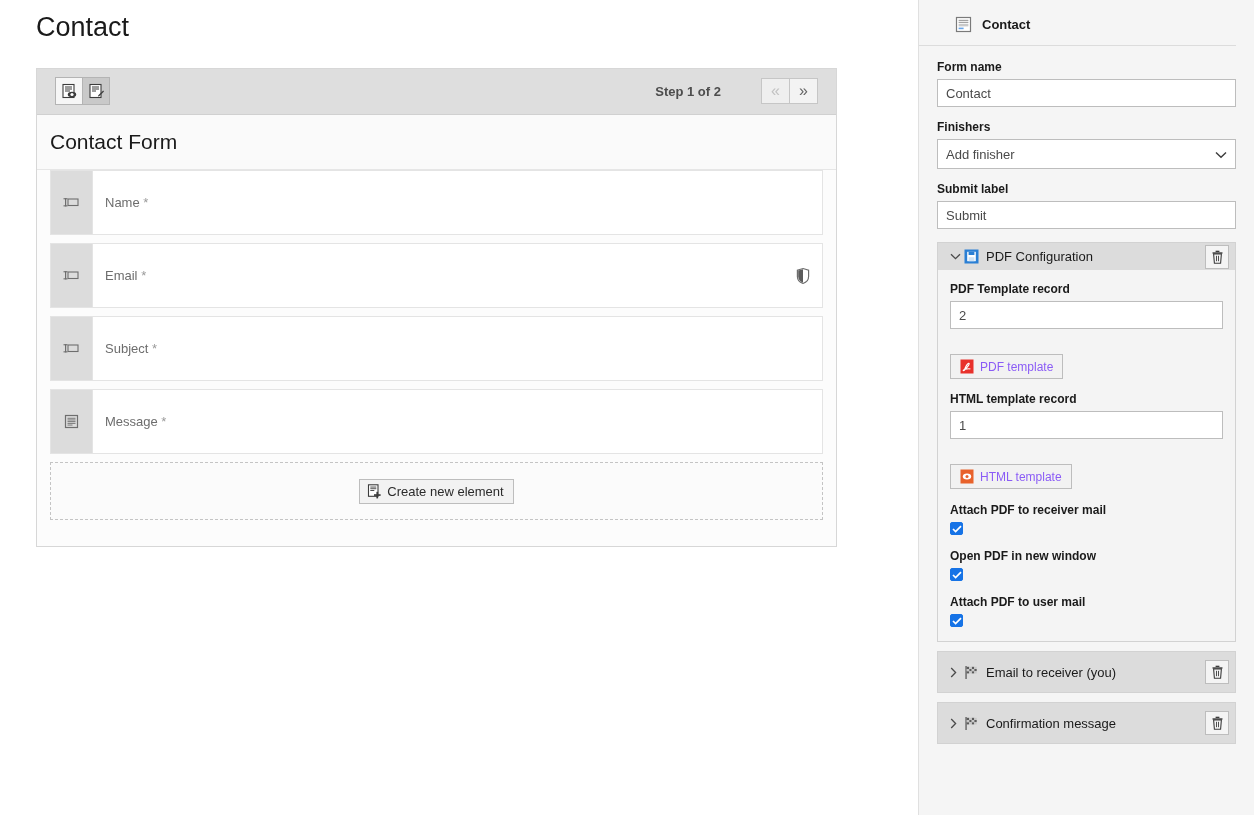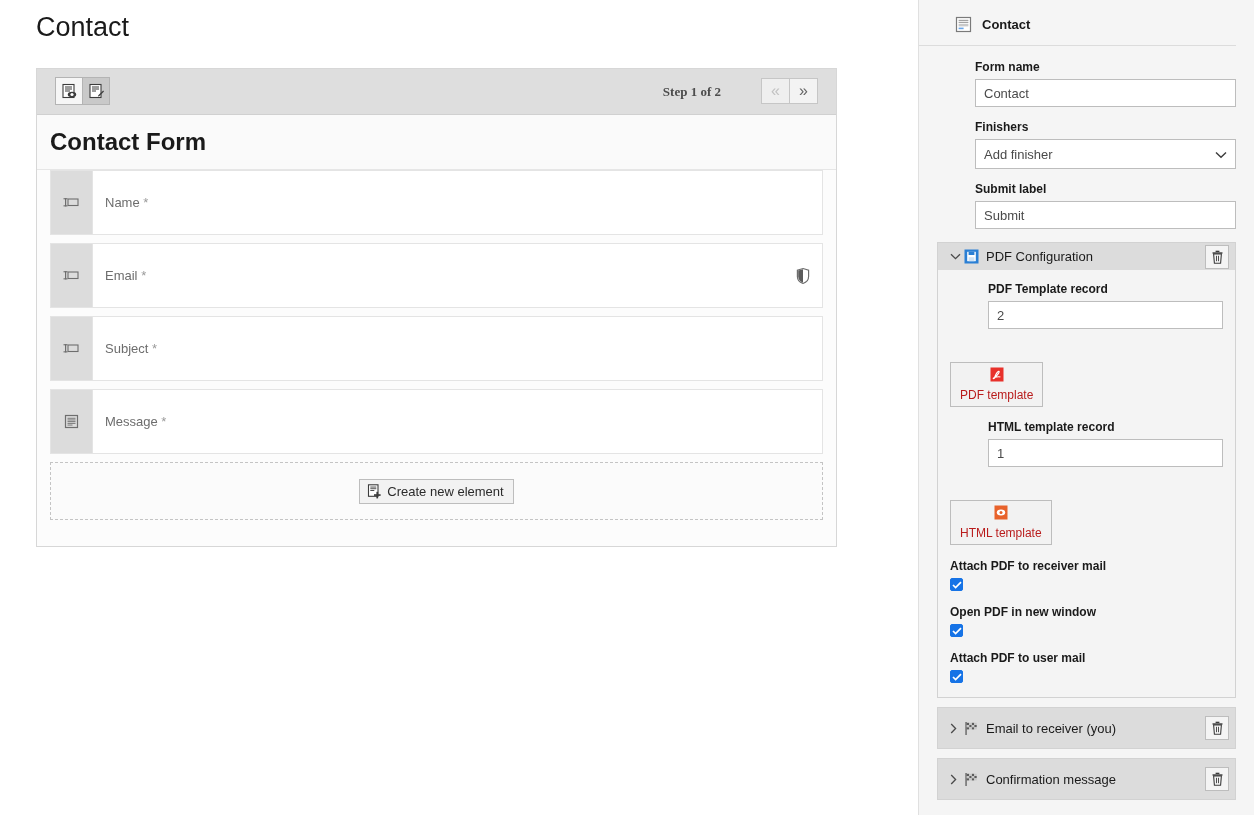--- a/index.html
+++ b/index.html
@@ -50,21 +50,21 @@
     background: #f6f6f6;
     display: flex; align-items: center; justify-content: center;
     cursor: pointer;
     margin-left: -1px;
   }
   .tool-btn:first-child { margin-left: 0; }
   .tool-btn.active { background: #c9c9c9; }
 
   .step-label {
     position: absolute; right: 115px; top: 15px;
-    font-size: 13px; font-weight: bold; color: #4d4d4d; font-family: Liberation Serif, serif;
+    font-size: 13px; font-weight: bold; color: #4d4d4d;
   }
   .step-nav {
     position: absolute; right: 18px; top: 9px;
     display: flex;
   }
   .step-btn {
     width: 29px; height: 26px;
     border: 1px solid #c6c6c6;
     background: #f3f3f3;
     display: flex; align-items: center; justify-content: center;
@@ -75,21 +75,21 @@
   .step-btn.disabled { color: #c2c2c2; background: #efefef; cursor: default; }
 
   .form-header {
     height: 55px;
     background: #fafafa;
     border-bottom: 1px solid #e6e6e6;
     display: flex; align-items: center;
     padding-left: 13px;
   }
   .form-header-title {
-    font-size: 24px; color: #1a1a1a; font-weight: bold;
+    font-size: 21px; color: #1a1a1a; font-weight: normal;
   }
 
   .form-body { padding: 0 13px 0 13px; background: #fcfcfc; }
 
   .form-row {
     display: flex;
     background: #ffffff;
     border: 1px solid #e4e4e4;
     margin-bottom: 8px;
     height: 65px;
@@ -157,21 +157,21 @@
   }
   .text-input {
     width: 100%; height: 28px;
     border: 1px solid #bdbdbd;
     background: #ffffff;
     font-size: 13px; color: #4a4a4a;
     padding: 0 8px;
     font-family: "Liberation Sans", sans-serif;
     outline: none;
   }
-  .field-block { margin-bottom: 13px; margin-left: 38px; }
+  .field-block { margin-bottom: 13px; }
 
   .select-wrap { position: relative; }
   .select-input {
     width: 100%; height: 30px;
     border: 1px solid #bdbdbd;
     background: #ffffff;
     font-size: 13px; color: #4a4a4a;
     padding: 0 28px 0 8px;
     display: flex; align-items: center;
     cursor: pointer;
@@ -206,24 +206,23 @@
     display: flex; align-items: center; justify-content: center;
     cursor: pointer;
   }
   .acc-body { padding: 12px 12px 14px 12px; background: #f4f4f4; }
 
   .lil-btn {
     display: inline-flex; align-items: center; gap: 6px;
     border: 1px solid #bdbdbd;
     background: #f2f2f2;
     padding: 4px 9px;
-    font-size: 12px; color: #b91c1c;
-    cursor: pointer;
-    margin-top: 20px;
-    flex-direction: column;
+    font-size: 12px; color: #8b5cf6;
+    cursor: pointer;
+    margin-top: 12px;
   }
   .check-block { margin-top: 14px; }
   .check-label {
     font-size: 12px; font-weight: bold; color: #1a1a1a;
     display: block; margin-bottom: 5px;
   }
   .checkbox {
     width: 13px; height: 13px;
     background: #1673e6;
     border: 1px solid #1673e6;

